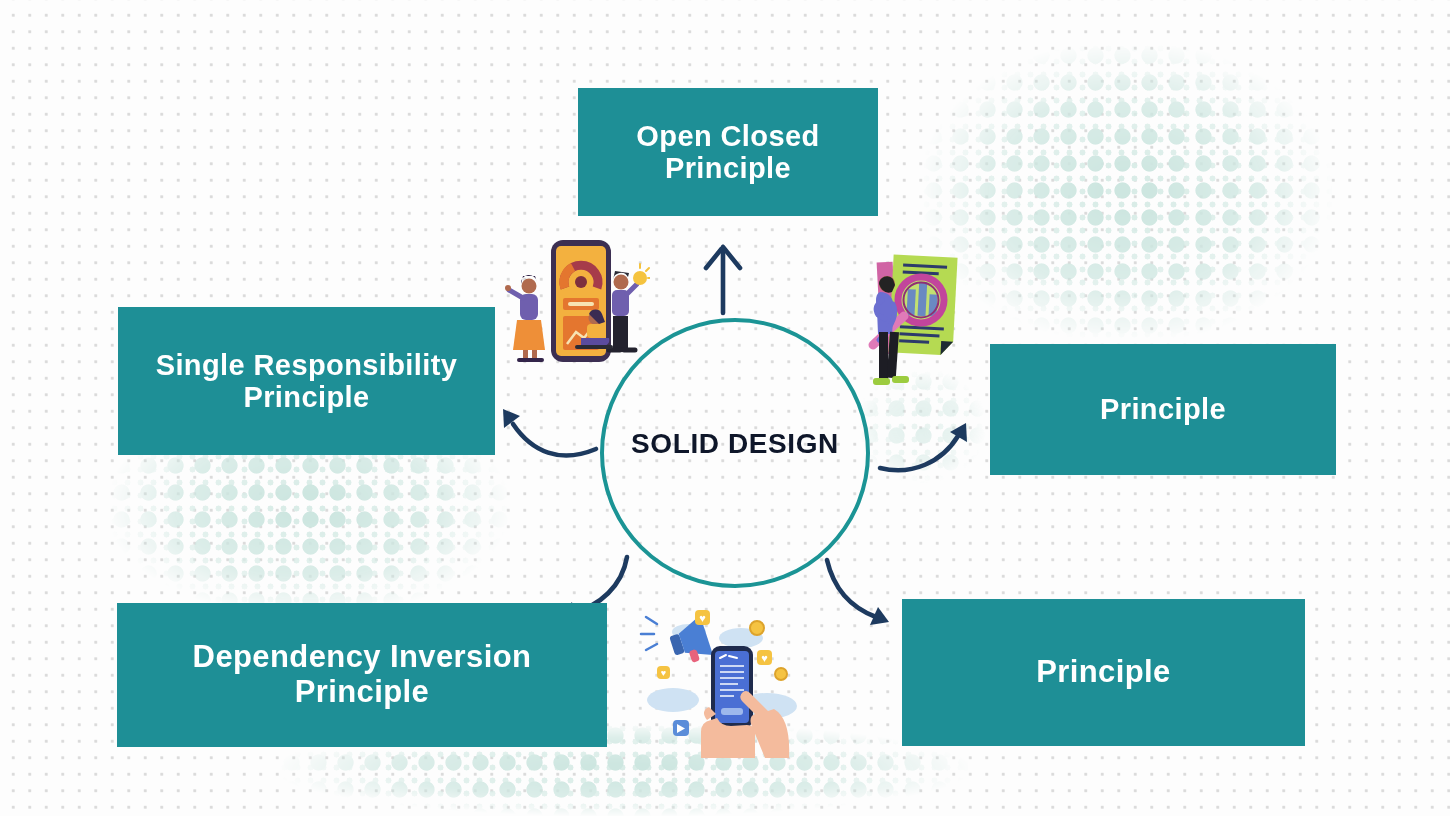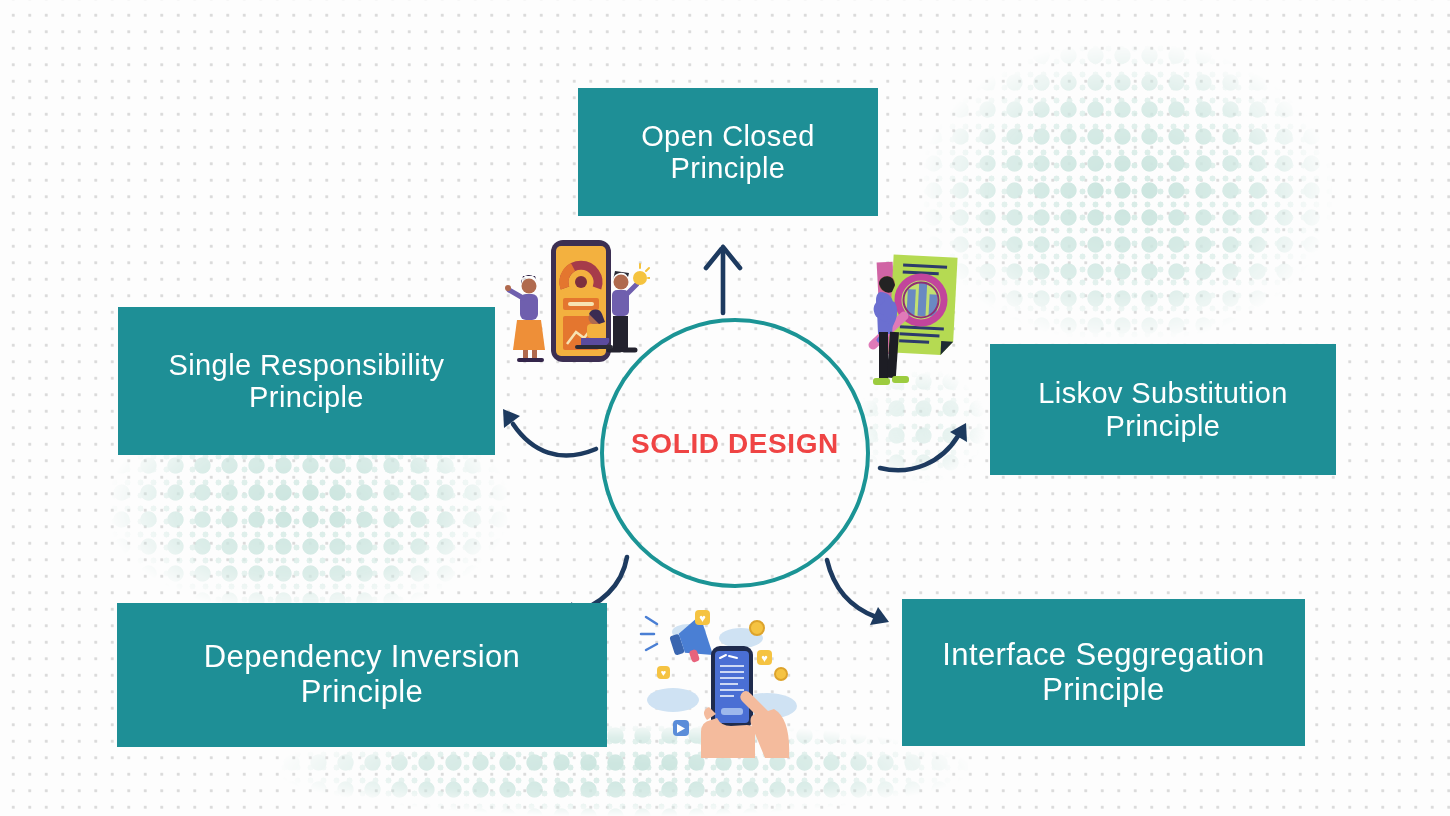--- a/index.html
+++ b/index.html
@@ -20,27 +20,27 @@
   .ht-a{left:920px;top:42px;width:412px;height:300px}
   .ht-b{left:108px;top:398px;width:400px;height:218px}
   .ht-c{left:278px;top:722px;width:690px;height:94px}
   .ht-d{left:856px;top:368px;width:130px;height:115px;opacity:.55}
 
   .arrows{position:absolute;inset:0;z-index:2}
 
   .center-circle{position:absolute;left:600px;top:318px;width:270px;height:270px;z-index:2;
     border:4px solid #1b9495;border-radius:50%;
     display:flex;align-items:center;justify-content:center}
-  .center-label{font-size:28px;font-weight:bold;color:#ef4444;letter-spacing:.6px;
+  .center-label{font-size:28px;font-weight:bold;color:#0f172a;letter-spacing:.6px;
     text-align:center;line-height:1.15;padding-bottom:18px}
   .center-label span{display:block}
 
   .pbox{position:absolute;z-index:3;background:#1e8f96;color:#fff;
     display:flex;align-items:center;justify-content:center;text-align:center}
-  .pbox-label{font-weight:normal;line-height:1.12;letter-spacing:.4px}
+  .pbox-label{font-weight:bold;line-height:1.12;letter-spacing:.4px}
   .pbox-label span{display:block}
   .fs29{font-size:29px}
   .fs31{font-size:31px}
 
   .illus{position:absolute;z-index:3}
 </style>
 </head>
 <body>
 
 <div>
@@ -83,35 +83,33 @@
 
   <div class="pbox" style="left:118px;top:307px;width:377px;height:148px">
     <div class="pbox-label fs29">
       <span>Single Responsibility</span>
       <span>Principle</span>
     </div>
   </div>
 
   <div class="pbox" style="left:990px;top:344px;width:346px;height:131px">
     <div class="pbox-label fs29">
-      <span>Liskov Substitution</span>
       <span>Principle</span>
     </div>
   </div>
 
   <div class="pbox" style="left:117px;top:603px;width:490px;height:144px">
     <div class="pbox-label fs31">
       <span>Dependency Inversion</span>
       <span>Principle</span>
     </div>
   </div>
 
   <div class="pbox" style="left:902px;top:599px;width:403px;height:147px">
     <div class="pbox-label fs31">
-      <span>Interface Seggregation</span>
       <span>Principle</span>
     </div>
   </div>
 
   <svg class="illus" style="left:505px;top:238px" width="145" height="135" viewBox="0 0 145 135">
     <rect x="46" y="2" width="60" height="122" rx="12" fill="#3c2f52"></rect>
     <rect x="51" y="8" width="50" height="110" rx="5" fill="#f3b13f"></rect>
     <path d="M60,50 A17,17 0 1 1 92,50" fill="none" stroke="#a63b4a" stroke-width="9"></path>
     <path d="M60,50 A17,17 0 0 1 68,29" fill="none" stroke="#e4762f" stroke-width="9"></path>
     <circle cx="76" cy="44" r="6" fill="#7d2f3e"></circle>

